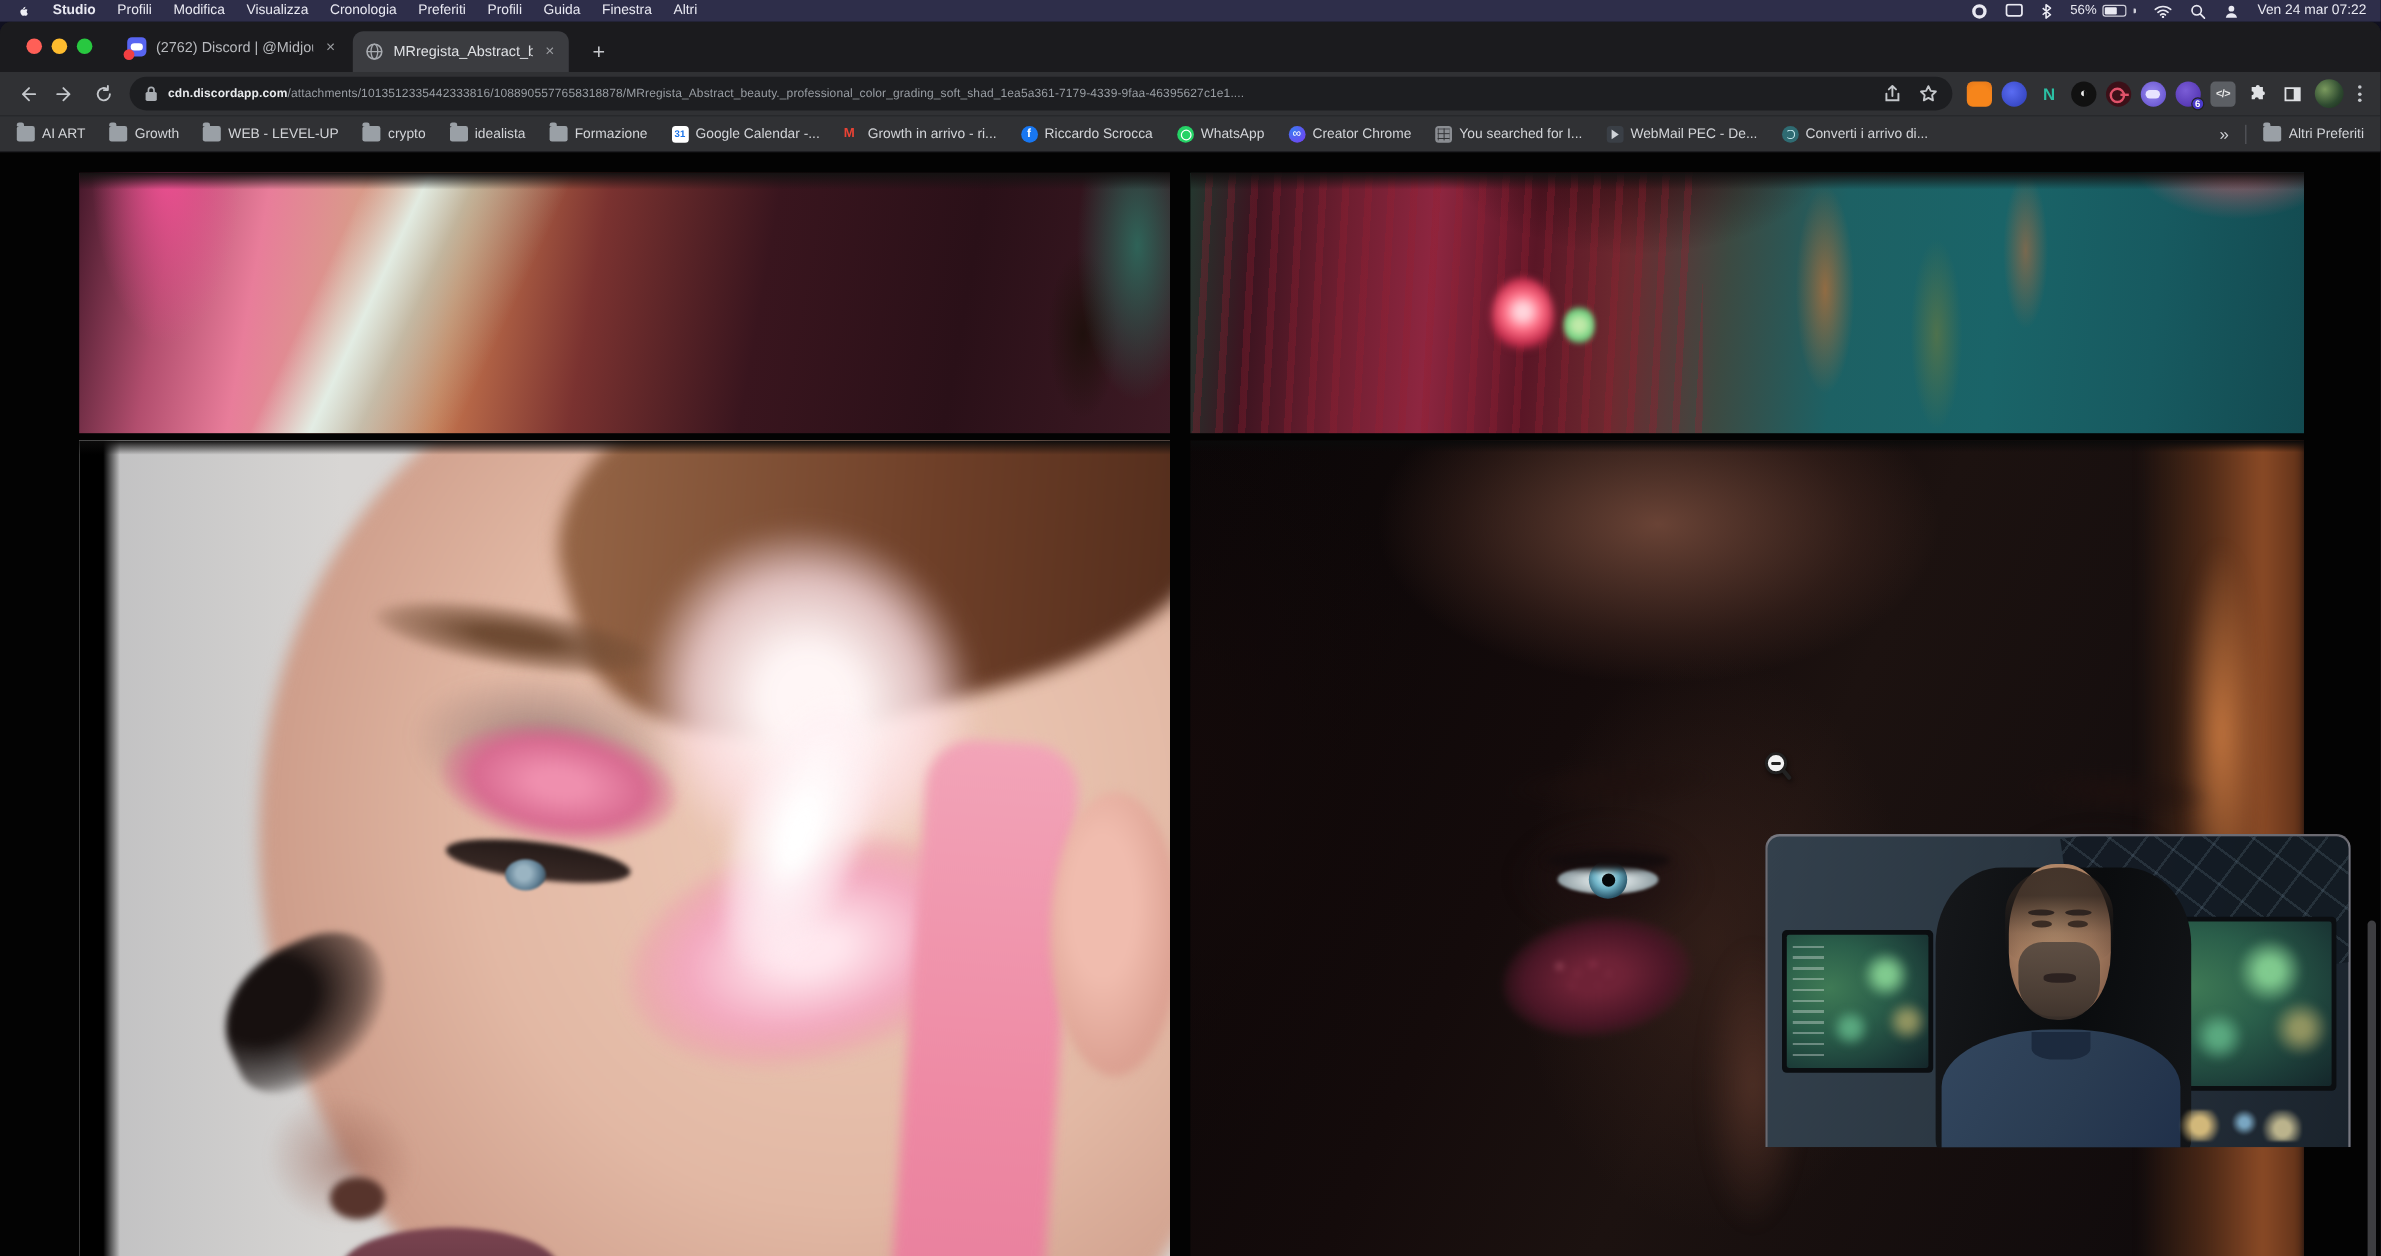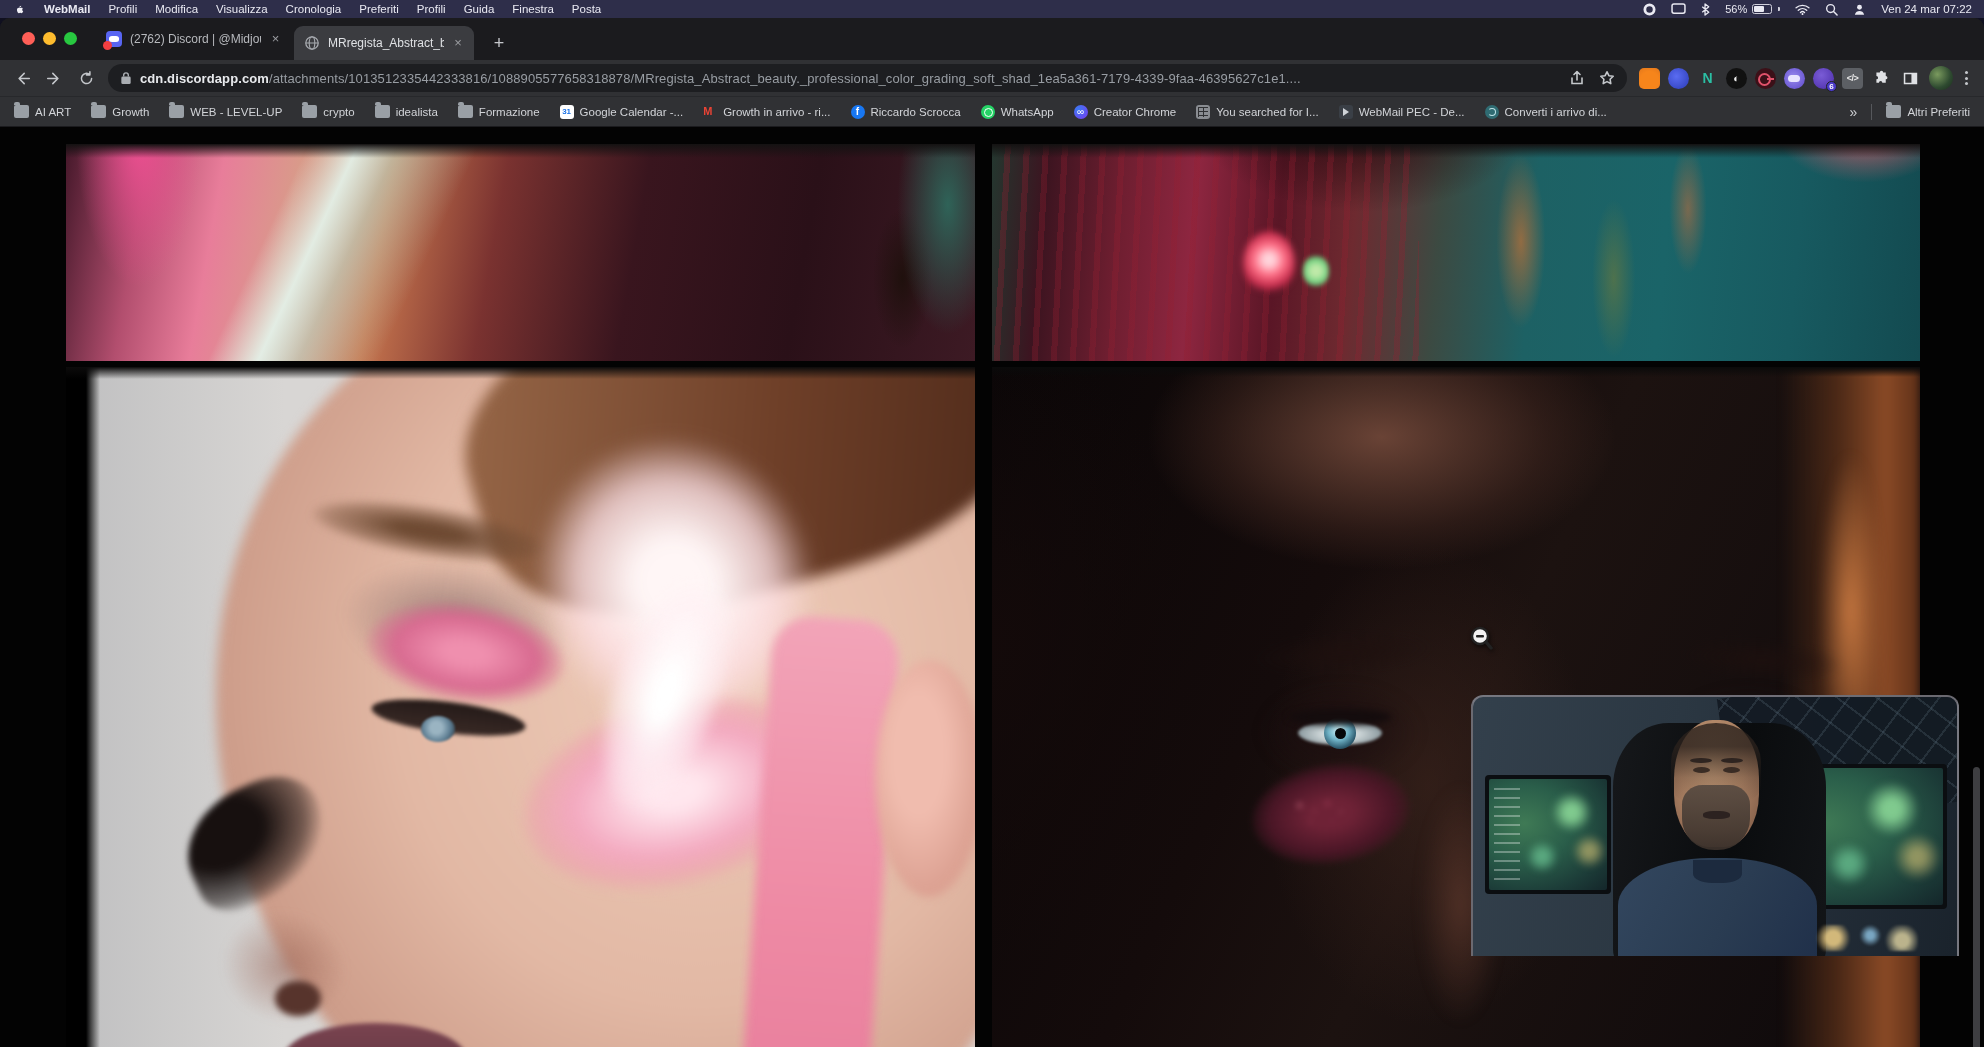--- a/index.html
+++ b/index.html
@@ -45,21 +45,21 @@
             display:flex; align-items:center; justify-content:center; border-radius:50%; }
 
   
   .toolbar { position:absolute; top:42px; left:0; right:0; height:36px; background:#303134;
              display:flex; align-items:center; padding:0 12px; gap:12px; }
   .navbtn { width:20px; height:20px; display:flex; align-items:center; justify-content:center; flex:0 0 auto; }
   .navbtn svg { width:17px; height:17px; stroke:#c4c7cb; stroke-width:1.8; fill:none; }
   .urlbar { flex:1 1 auto; min-width:0; height:28px; background:#1d1e21; border-radius:14px;
             display:flex; align-items:center; padding:0 12px; gap:8px; }
   .urlbar .lock svg { width:12px; height:14px; fill:#a9adb2; display:block; }
-  .urltext { font-size:13px; white-space:nowrap; overflow:hidden; min-width:0; letter-spacing:.1px; }
+  .urltext { font-size:10px; white-space:nowrap; overflow:hidden; min-width:0; letter-spacing:.1px; }
   .urltext .host { color:#e8eaed; font-weight:bold; }
   .urltext .path { color:#989da3; }
   .url-actions { margin-left:auto; display:flex; gap:14px; flex:0 0 auto; }
   .url-actions svg { width:16px; height:16px; fill:none; stroke:#c4c7cb; stroke-width:1.6; }
   .ext-row { display:flex; align-items:center; gap:8px; flex:0 0 auto; }
   .ext { width:21px; height:21px; border-radius:6px; position:relative; display:flex; align-items:center; justify-content:center;
          font-size:10.5px; font-weight:bold; color:#fff; }
   .ext-fox { background:radial-gradient(circle at 50% 60%, #f6851b 55%, #e2761b); border-radius:5px; }
   .ext-blue { background:radial-gradient(circle at 40% 40%, #5a6cf2, #2b3bb5); border-radius:50%; }
   .ext-n { color:#2bbfa4; font-size:14px; }
@@ -260,30 +260,30 @@
 
 <div class="screen">
 
   <div class="menubar">
     <span class="apple">
       <svg viewBox="0 0 16 16">
           <path d="M8.2 4.4c.9-1.2 2.2-1.3 2.2-1.3s.2 1.1-.7 2.1c-.9 1-2 1-2 1s-.3-1 .5-1.8z"></path>
           <path d="M10.8 6.2c1.1 0 2.2.7 2.2.7s-1 .7-1 2.1c0 1.6 1.4 2.2 1.4 2.2s-1 2.8-2.4 2.8c-.6 0-1.1-.4-1.9-.4s-1.3.4-1.9.4C5.9 14 4.3 11.4 4.3 9.3c0-2 1.3-3.1 2.6-3.1.8 0 1.5.5 2 .5.4 0 1.1-.5 1.9-.5z"></path>
         </svg>
     </span>
-    <span class="menu-item bold">WebMail</span>
+    <span class="menu-item bold">Studio</span>
     <span class="menu-item">Profili</span>
     <span class="menu-item">Modifica</span>
     <span class="menu-item">Visualizza</span>
     <span class="menu-item">Cronologia</span>
     <span class="menu-item">Preferiti</span>
     <span class="menu-item">Profili</span>
     <span class="menu-item">Guida</span>
     <span class="menu-item">Finestra</span>
-    <span class="menu-item">Posta</span>
+    <span class="menu-item">Altri</span>
 
     <span class="mb-right">
       <svg width="13" height="13" viewBox="0 0 14 14">
           <circle cx="7" cy="7" r="5" fill="none" stroke="#e9e9f2" stroke-width="3"></circle>
         </svg>
       <svg width="15" height="12" viewBox="0 0 16 13">
           <rect x="1" y="1" width="14" height="10" rx="2" fill="none" stroke="#e9e9f2" stroke-width="1.6"></rect>
         </svg>
       <svg width="9" height="13" viewBox="0 0 9 14">
           <path d="M1 4l7 6-4 3V1l4 3-7 6" fill="none" stroke="#e9e9f2" stroke-width="1.4" stroke-linejoin="round"></path>

